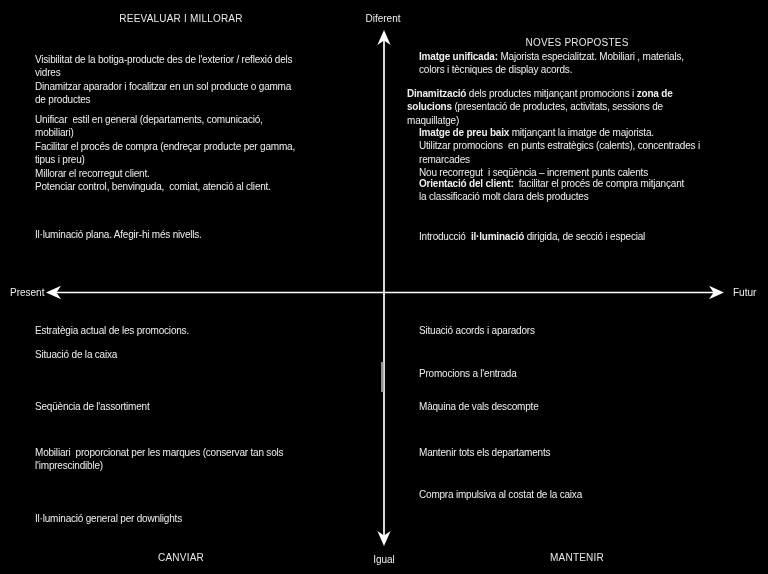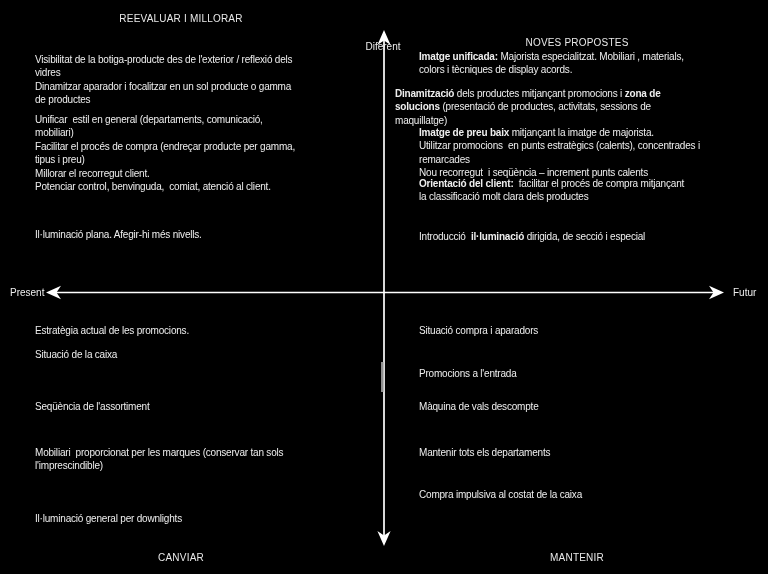--- a/index.html
+++ b/index.html
@@ -28,21 +28,21 @@
     white-space: pre;
   }
   .block .b { font-weight: bold; }
   .axis-label {
     position: absolute;
     font-size: 10px;
     line-height: 13px;
     color: #eeeeee;
     white-space: nowrap;
   }
-  .axis-label.centered { transform: translateX(-50%); margin-top: 28px; }
+  .axis-label.centered { transform: translateX(-50%); }
   svg.arrows {
     position: absolute; left: 0; top: 0;
     pointer-events: none;
   }
 </style>
 </head>
 <body>
 
 <svg class="arrows" width="768" height="574" viewBox="0 0 768 574" aria-hidden="true">
   <line x1="52" y1="292.5" x2="718" y2="292.5" stroke="#ffffff" stroke-width="1.7"></line>
@@ -71,21 +71,21 @@
 tipus i preu)</span></div>
   <div class="block" style="left:35px; top:167px;"><span>Millorar el recorregut client.
 Potenciar control, benvinguda,  comiat, atenció al client.</span></div>
   <div class="block" style="left:35px; top:228px;"><span>Il·luminació plana. Afegir-hi més nivells.</span></div>
 </div>
 
 <div>
   <div class="quad-title" style="left:577px; top:12px;margin-top:24px;">NOVES PROPOSTES</div>
   <div class="block" style="left:419px; top:50px;"><span class="b">Imatge unificada:</span><span> Majorista especialitzat. Mobiliari , materials,
 colors i tècniques de display acords.</span></div>
-  <div class="block" style="left:395px; top:87px;"><span class="b">Dinamització</span><span> dels productes mitjançant promocions i </span><span class="b">zona de
+  <div class="block" style="left:407px; top:87px;"><span class="b">Dinamització</span><span> dels productes mitjançant promocions i </span><span class="b">zona de
 solucions</span><span> (presentació de productes, activitats, sessions de
 maquillatge)</span></div>
   <div class="block" style="left:419px; top:126px;"><span class="b">Imatge de preu baix</span><span> mitjançant la imatge de majorista.
 Utilitzar promocions  en punts estratègics (calents), concentrades i
 remarcades
 Nou recorregut  i seqüència – increment punts calents</span></div>
   <div class="block" style="left:419px; top:177px;"><span class="b">Orientació del client:</span><span>  facilitar el procés de compra mitjançant
 la classificació molt clara dels productes</span></div>
   <div class="block" style="left:419px; top:230px;"><span>Introducció  </span><span class="b">il·luminació</span><span> dirigida, de secció i especial</span></div>
 </div>
@@ -95,18 +95,18 @@
   <div class="block" style="left:35px; top:324px;"><span>Estratègia actual de les promocions.</span></div>
   <div class="block" style="left:35px; top:348px;"><span>Situació de la caixa</span></div>
   <div class="block" style="left:35px; top:400px;"><span>Seqüència de l'assortiment</span></div>
   <div class="block" style="left:35px; top:446px;"><span>Mobiliari  proporcionat per les marques (conservar tan sols
 l'imprescindible)</span></div>
   <div class="block" style="left:35px; top:488px;margin-top:24px;"><span>Il·luminació general per downlights</span></div>
 </div>
 
 <div>
   <div class="quad-title" style="left:577px; top:551px;">MANTENIR</div>
-  <div class="block" style="left:419px; top:324px;"><span>Situació compra i aparadors</span></div>
+  <div class="block" style="left:419px; top:324px;"><span>Situació acords i aparadors</span></div>
   <div class="block" style="left:419px; top:367px;"><span>Promocions a l'entrada</span></div>
   <div class="block" style="left:419px; top:400px;"><span>Màquina de vals descompte</span></div>
   <div class="block" style="left:419px; top:446px;"><span>Mantenir tots els departaments</span></div>
   <div class="block" style="left:419px; top:488px;"><span>Compra impulsiva al costat de la caixa</span></div>
 </div>
 
 </body></html>

